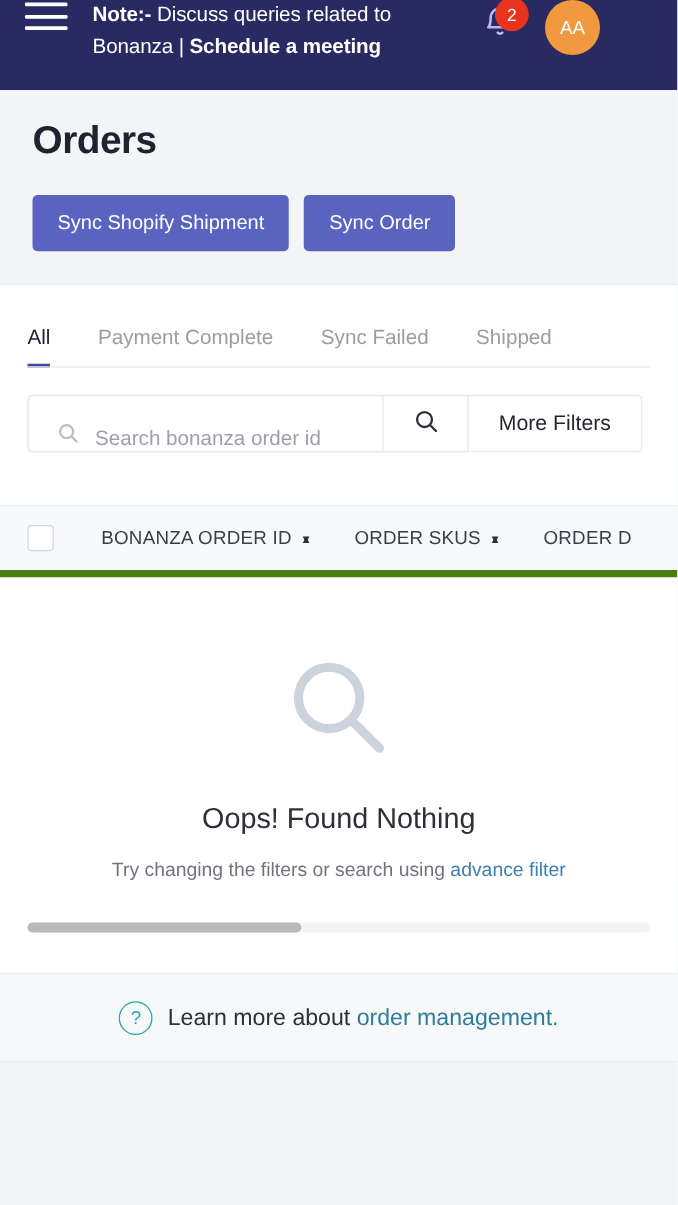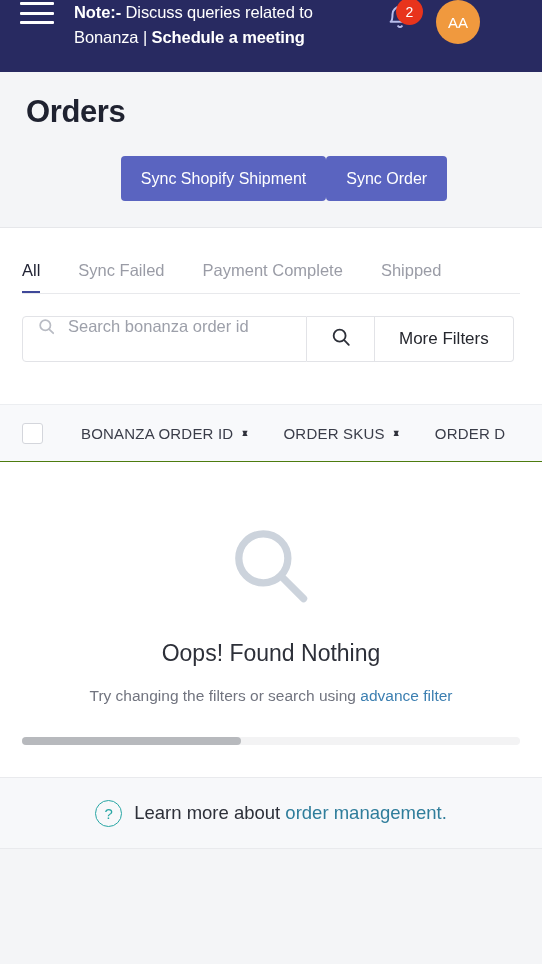--- a/index.html
+++ b/index.html
@@ -101,21 +101,21 @@
   }
   .page-title {
     font-size: 31px;
     font-weight: bold;
     color: #1f2230;
     letter-spacing: -0.4px;
   }
   .btn-row {
     margin-top: 26px;
     display: flex;
-    justify-content: center;
+    gap: 12px;
   }
   .btn-primary {
     background: #5a64c0;
     color: #ffffff;
     border: none;
     border-radius: 4px;
     font-size: 16px;
     padding: 0 20px;
     height: 45px;
     cursor: pointer;
@@ -171,22 +171,22 @@
     display: flex;
     padding: 22px 0 0 22px;
     align-items: stretch;
   }
   .search-box {
     width: 285px;
     height: 46px;
     border: 1px solid #e2e3e7;
     border-radius: 4px 0 0 4px;
     display: flex;
-    align-items: flex-start;
-    padding-left: 14px;
+    align-items: flex-end;
+    padding-left: 22px;
     background: #fff;
     overflow: hidden;
   }
   .search-box input {
     border: none;
     outline: none;
     font-size: 16.5px;
     color: #8c8f99;
     margin-left: 12px;
     width: 100%;
@@ -221,21 +221,21 @@
 
   
   .table-wrap {
     margin-top: 42px;
     position: relative;
     overflow: hidden;
   }
   .thead {
     background: #f8f9fb;
     border-top: 1px solid #eceef1;
-    border-bottom: 1px solid #4d7c0f;
+    border-bottom: 6px solid #4d7c0f;
     height: 58px;
     display: flex;
     align-items: center;
     padding-left: 22px;
     white-space: nowrap;
   }
   .checkbox {
     width: 21px;
     height: 21px;
     border: 1px solid #d4d6dc;
@@ -372,22 +372,22 @@
     <div class="btn-row">
       <button class="btn-primary">Sync Shopify Shipment</button>
       <button class="btn-primary">Sync Order</button>
     </div>
   </div>
 
   <div class="card">
 
     <div class="tabs">
       <div class="tab active">All</div>
+      <div class="tab">Payment Complete</div>
       <div class="tab">Sync Failed</div>
-      <div class="tab">Payment Complete</div>
       <div class="tab">Shipped</div>
       <div class="tabs-line"></div>
     </div>
 
     <div class="search-row">
       <div class="search-box">
         <span>
           <svg width="19" height="19" viewBox="0 0 24 24" fill="none" stroke="#b9bcc4" stroke-width="2.2" stroke-linecap="round">
             <circle cx="10.5" cy="10.5" r="6.5"></circle>
             <line x1="15.5" y1="15.5" x2="20.5" y2="20.5"></line>

